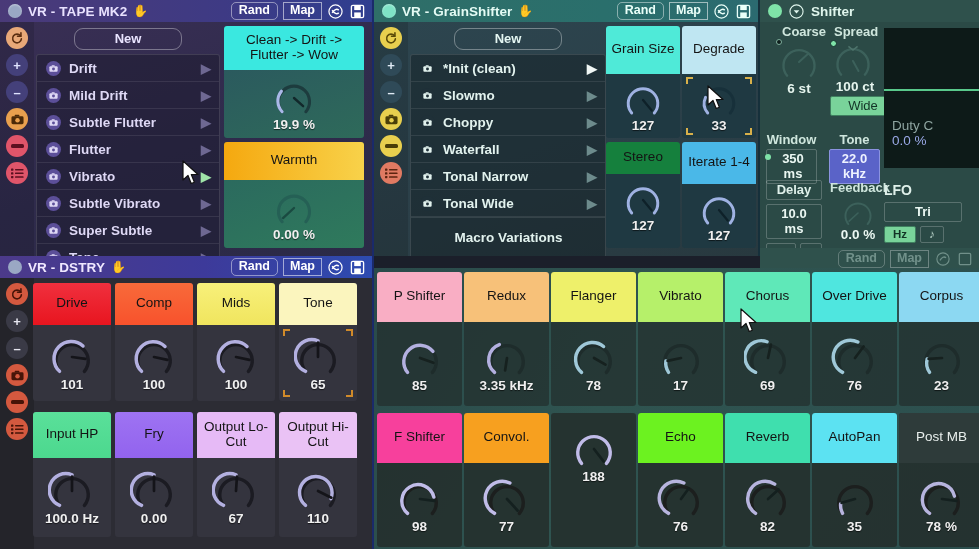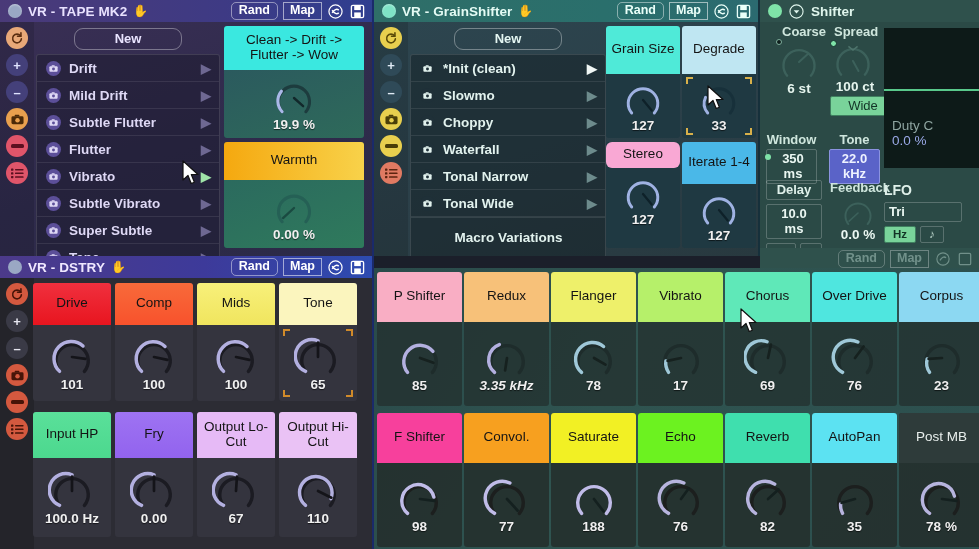--- a/index.html
+++ b/index.html
@@ -438,21 +438,21 @@
           <path d="M10 38 A17 17 0 1 1 36 38" fill="none" stroke="#17303a" stroke-width="3.4" stroke-linecap="round"></path>
           <path d="M10 38 A17 17 0 0 1 7.5 20" fill="none" stroke="#9fb2e2" stroke-width="3.4" stroke-linecap="round"></path>
           <line x1="23" y1="23" x2="13" y2="13" stroke="#0e2129" stroke-width="2.6" stroke-linecap="round"></line>
         </svg>
       </div>
       <div class="kval">33</div>
     </div>
   </div>
 
   <div class="cell" style="left:232px;top:142px;width:74px;height:106px;background:#1f3942;">
-    <div class="celllab" style="height:26px;background:#f9a8d4;border-radius:6px;">Stereo</div>
+    <div class="celllab" style="height:32px;background:#15803d;">Stereo</div>
     <div class="cellbody" style="height:64px;">
       <div class="knobwrap">
         <svg width="44" height="40" viewBox="0 0 46 46" class="arcsvg">
           <path d="M10 38 A17 17 0 1 1 36 38" fill="none" stroke="#17303a" stroke-width="3.4" stroke-linecap="round"></path>
           <path d="M10 38 A17 17 0 1 1 36 38" fill="none" stroke="#9fb2e2" stroke-width="3.4" stroke-linecap="round"></path>
           <line x1="23" y1="23" x2="33" y2="35" stroke="#0e2129" stroke-width="2.6" stroke-linecap="round"></line>
         </svg>
       </div>
       <div class="kval">127</div>
     </div>
@@ -558,21 +558,21 @@
             <line x1="23" y1="23" x2="11" y2="34" stroke="#3c615b" stroke-width="2.2" stroke-linecap="round"></line>
           </svg>
         </div>
         <div style="font-size:13.5px;font-weight:bold;color:#eaf7f2;margin-top:-3px;">0.0 %</div>
       </div>
     </div>
   </div>
 
   <div style="position:absolute;left:124px;top:182px;width:95px;">
     <div style="color:#dff0ea;font-size:14px;font-weight:bold;">LFO</div>
-    <div class="dfield" style="color:#eaf7f2;text-align:left;margin-top:4px;width:78px;">Tri</div>
+    <div class="dfield" style="color:#eaf7f2;text-align:center;margin-top:4px;width:78px;">Tri</div>
     <div style="display:flex;gap:4px;margin-top:4px;">
       <div class="tinybtn" style="width:32px;background:#79d39a;color:#123326;border-color:#3f7f5f;font-weight:bold;">Hz</div>
       <div class="tinybtn" style="width:24px;">♪</div>
     </div>
   </div>
 </div>
 
 <div class="panel" style="left:760px;top:248px;width:219px;height:22px;background:#2f514c;color:#a7c5bd;display:flex;align-items:center;justify-content:flex-end;gap:5px;padding-right:6px;">
   <span class="pill" style="opacity:.55;">Rand</span>
   <span class="sq" style="opacity:.55;">Map</span>
@@ -770,21 +770,21 @@
               <path d="M10 38 A17 17 0 1 1 36 38" fill="none" stroke="#1e2c2b" stroke-width="3.6" stroke-linecap="round"></path>
               <path d="M10 38 A17 17 0 1 1 36.5 16" fill="none" stroke="#b3b0e0" stroke-width="3.6" stroke-linecap="round"></path>
               <line x1="23" y1="23" x2="37" y2="28" stroke="#16211f" stroke-width="2.8" stroke-linecap="round"></line>
             </svg>
         </div>
         <div class="kval">85</div>
       </div>
     </div>
     <div class="cell" style="left:90px;top:0;width:85px;height:134px;background:rgba(34,46,44,.72);">
       <div class="celllab" style="height:50px;background:#f7c179;">Redux</div>
-      <div class="cellbody" style="height:84px;font-style:italic;">
+      <div class="cellbody" style="height:84px;">
         <div class="knobwrap">
           <svg width="48" height="44" viewBox="0 0 46 46" class="arcsvg">
               <path d="M10 38 A17 17 0 1 1 36 38" fill="none" stroke="#1e2c2b" stroke-width="3.6" stroke-linecap="round"></path>
               <path d="M10 38 A17 17 0 0 1 15 9" fill="none" stroke="#b3b0e0" stroke-width="3.6" stroke-linecap="round"></path>
               <line x1="23" y1="23" x2="21" y2="36" stroke="#16211f" stroke-width="2.8" stroke-linecap="round"></line>
             </svg>
         </div>
         <div class="kval">3.35 kHz</div>
       </div>
     </div>
@@ -876,21 +876,20 @@
           <svg width="48" height="44" viewBox="0 0 46 46" class="arcsvg">
               <path d="M10 38 A17 17 0 1 1 36 38" fill="none" stroke="#1c1f1e" stroke-width="3.6" stroke-linecap="round"></path>
               <path d="M10 38 A17 17 0 0 1 26 6.3" fill="none" stroke="#c0bce8" stroke-width="3.6" stroke-linecap="round"></path>
               <line x1="23" y1="23" x2="34" y2="35" stroke="#14201f" stroke-width="2.8" stroke-linecap="round"></line>
             </svg>
         </div>
         <div class="kval">77</div>
       </div>
     </div>
     <div class="cell" style="left:177px;top:0;width:85px;height:134px;background:rgba(34,42,40,.78);">
-      <div class="celllab" style="height:50px;background:#f2f024;">Saturate</div>
       <div class="cellbody" style="height:84px;">
         <div class="knobwrap">
           <svg width="48" height="44" viewBox="0 0 46 46" class="arcsvg">
               <path d="M10 38 A17 17 0 1 1 36 38" fill="none" stroke="#1c1f1e" stroke-width="3.6" stroke-linecap="round"></path>
               <path d="M10 38 A17 17 0 1 1 36 38" fill="none" stroke="#c0bce8" stroke-width="3.6" stroke-linecap="round"></path>
               <line x1="23" y1="23" x2="33" y2="36" stroke="#14201f" stroke-width="2.8" stroke-linecap="round"></line>
             </svg>
         </div>
         <div class="kval">188</div>
       </div>

